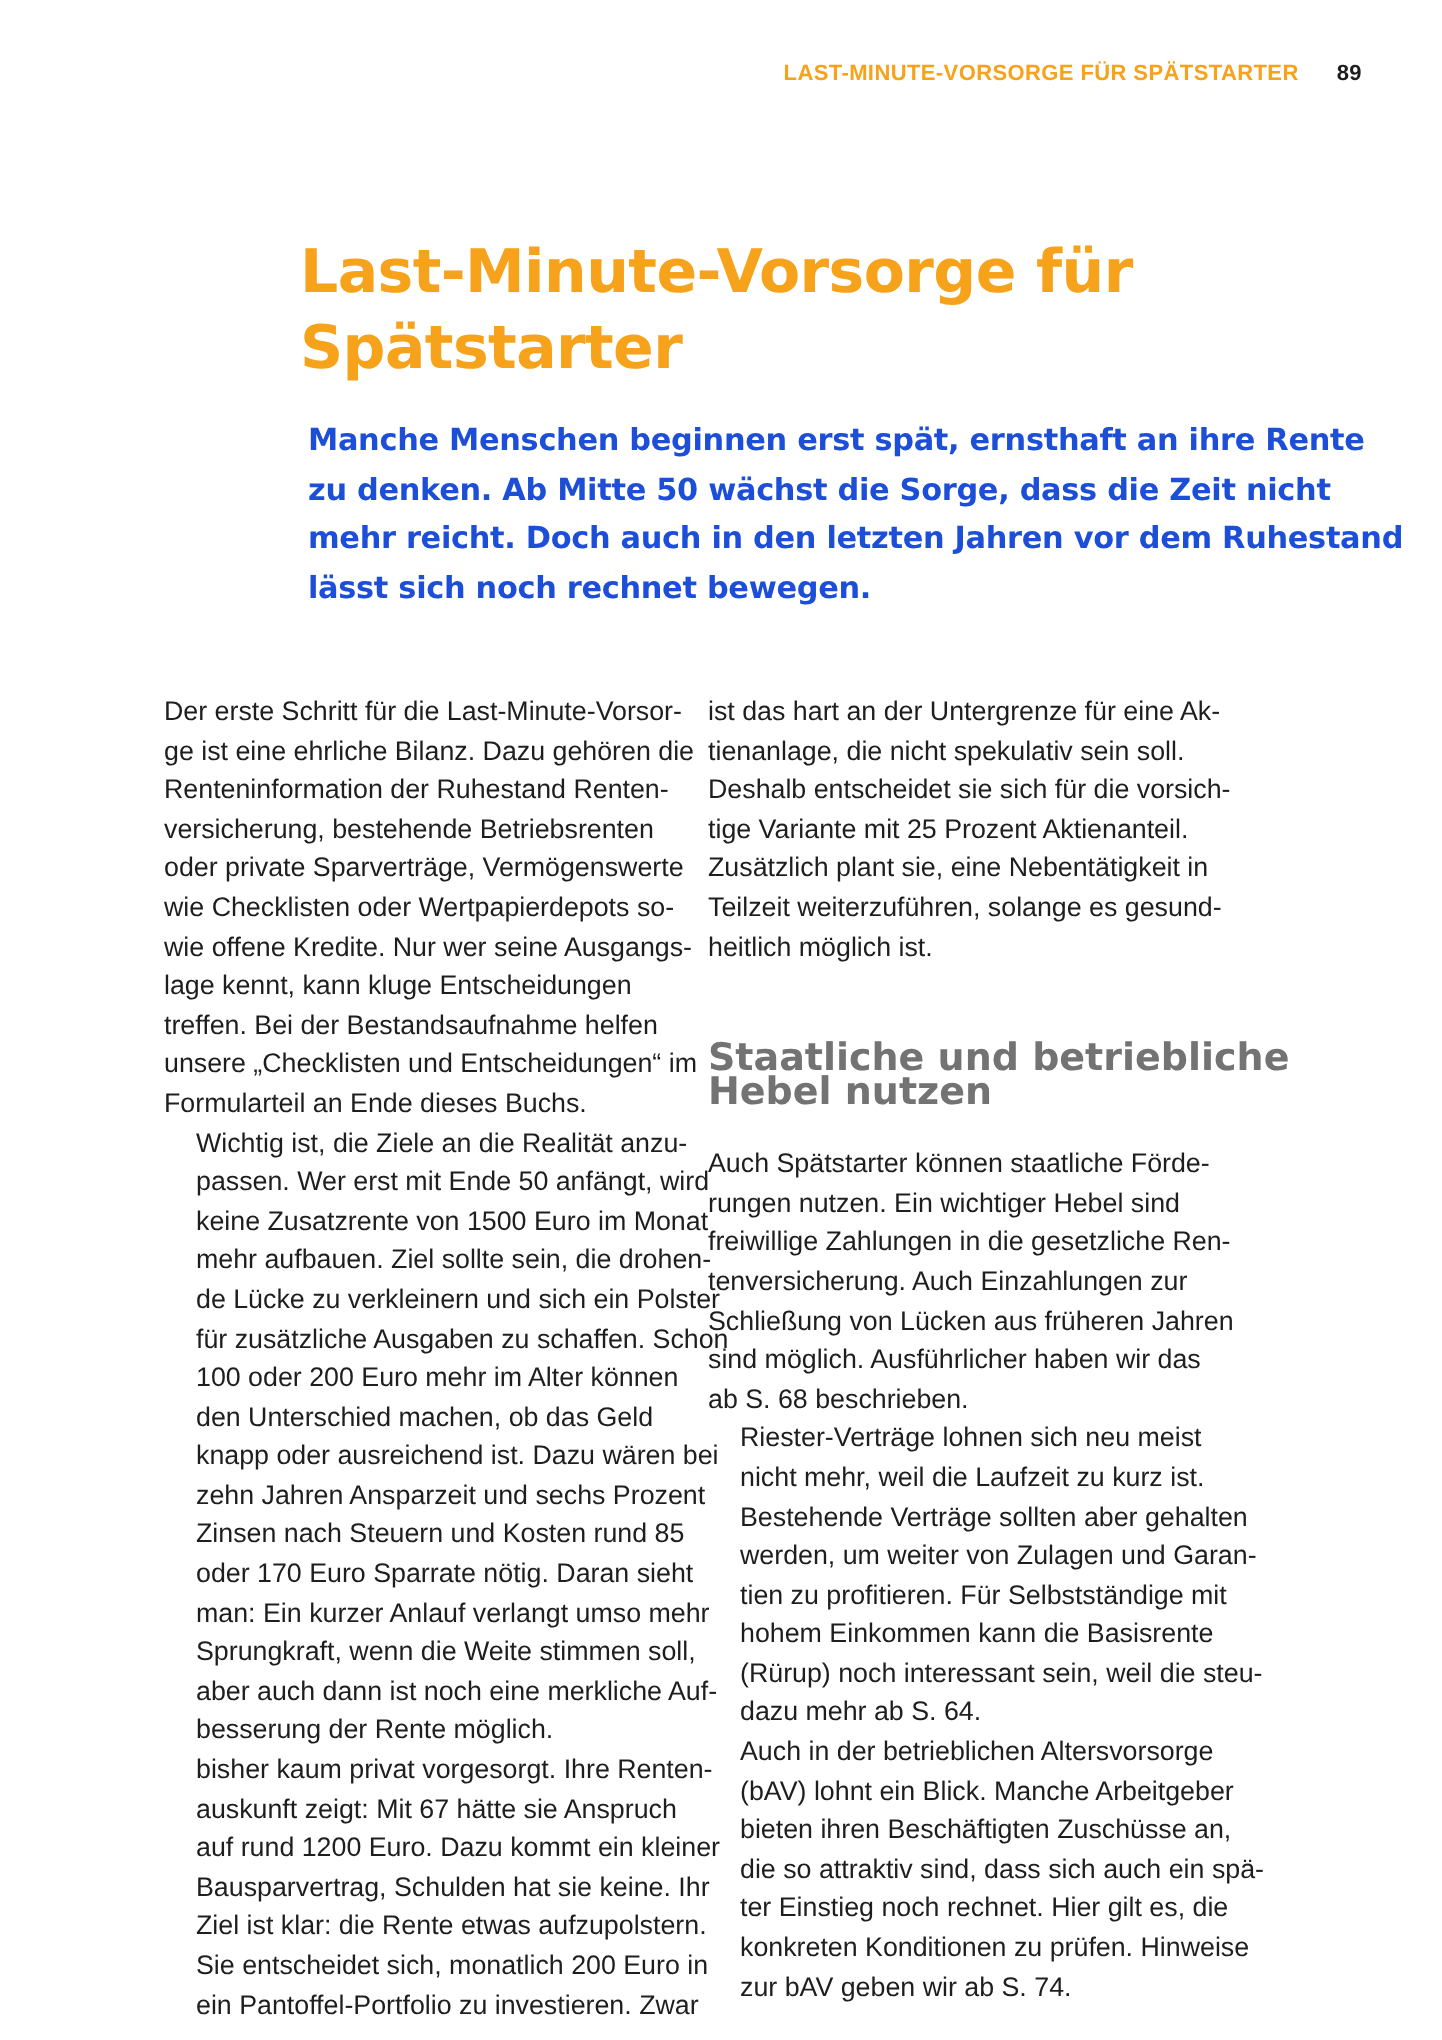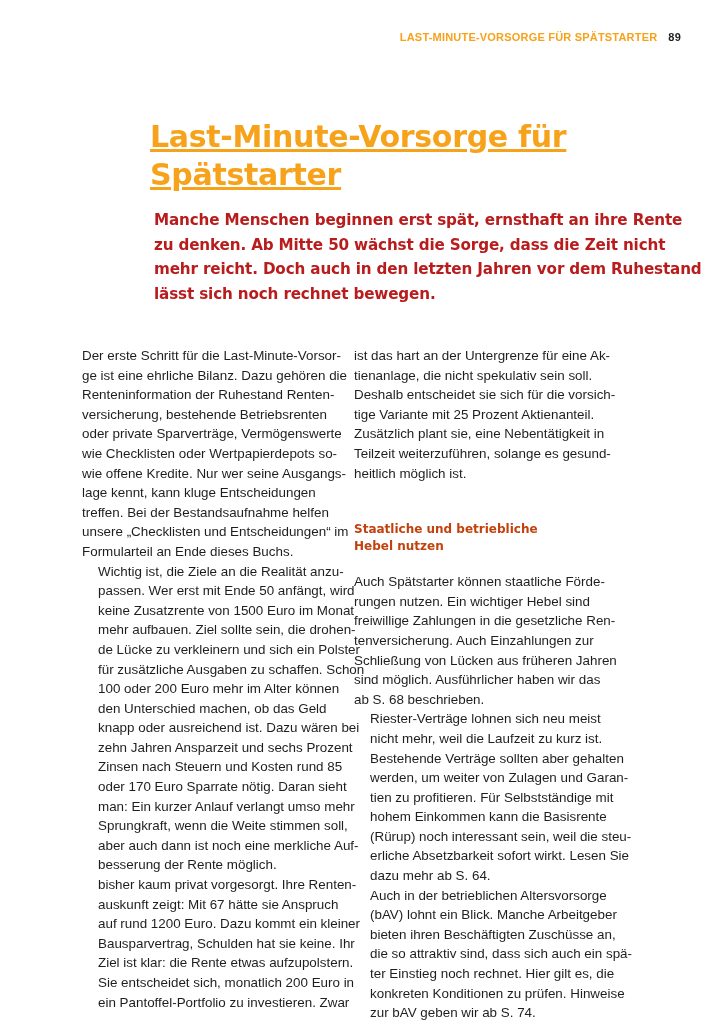--- a/index.html
+++ b/index.html
@@ -17,54 +17,54 @@
     }
     .running-head {
       position: absolute;
       top: 31px;
       right: 40px;
       font-family: "Liberation Sans", sans-serif;
       font-size: 11px;
       font-weight: bold;
       letter-spacing: 0.2px;
       display: flex;
-      gap: 11px;
+      gap: 0;
       align-items: baseline;
     }
     .running-head .rh-title {
       color: #f7a21b;
     }
     .running-head .rh-page {
       color: #1e1e1e;
+      padding-left: 19px;
     }
     .chapter-title {
       position: absolute;
       left: 150px;
       top: 118px;
       width: 520px;
       margin: 0;
       font-family: "DejaVu Sans", sans-serif;
       font-size: 30px;
       line-height: 38px;
       font-weight: bold;
       color: #f7a21b;
       letter-spacing: -0.3px;
-      text-decoration: underline;
     }
     .intro {
       position: absolute;
       left: 154px;
       top: 208px;
       width: 510px;
       margin: 0;
       font-family: "DejaVu Sans", sans-serif;
       font-size: 15.2px;
       line-height: 24.5px;
       font-weight: bold;
-      color: #b91c1c;
+      color: #1d4ed8;
       letter-spacing: -0.15px;
     }
     .col {
       position: absolute;
       top: 346px;
       width: 260px;
       font-family: "Liberation Sans", sans-serif;
       font-size: 13.4px;
       line-height: 19.6px;
       color: #1e1e1e;
@@ -73,24 +73,24 @@
     .col-right { left: 354px; width: 262px; }
     .col p {
       margin: 0;
     }
     .col p.indent {
       text-indent: 16px;
     }
     .section-heading {
       margin: 38px 0 17px 0;
       font-family: "DejaVu Sans", sans-serif;
-      font-size: 12px;
+      font-size: 19px;
       line-height: 17px;
       font-weight: bold;
-      color: #c2410c;
+      color: #737373;
     }
     .line { display: block; white-space: nowrap; }
   </style>
 </head>
 <body>
 
 <div class="running-head">
   <span class="rh-title">LAST-MINUTE-VORSORGE FÜR SPÄTSTARTER</span>
   <span class="rh-page">89</span>
 </div>
@@ -176,21 +176,20 @@
     <span class="line">ab S. 68 beschrieben.</span>
   </p>
   <p class="indent">
     <span class="line">Riester-Verträge lohnen sich neu meist</span>
     <span class="line">nicht mehr, weil die Laufzeit zu kurz ist.</span>
     <span class="line">Bestehende Verträge sollten aber gehalten</span>
     <span class="line">werden, um weiter von Zulagen und Garan-</span>
     <span class="line">tien zu profitieren. Für Selbstständige mit</span>
     <span class="line">hohem Einkommen kann die Basisrente</span>
     <span class="line">(Rürup) noch interessant sein, weil die steu-</span>
-    <span class="line">erliche Absetzbarkeit sofort wirkt. Lesen Sie</span>
     <span class="line">dazu mehr ab S. 64.</span>
   </p>
   <p class="indent">
     <span class="line">Auch in der betrieblichen Altersvorsorge</span>
     <span class="line">(bAV) lohnt ein Blick. Manche Arbeitgeber</span>
     <span class="line">bieten ihren Beschäftigten Zuschüsse an,</span>
     <span class="line">die so attraktiv sind, dass sich auch ein spä-</span>
     <span class="line">ter Einstieg noch rechnet. Hier gilt es, die</span>
     <span class="line">konkreten Konditionen zu prüfen. Hinweise</span>
     <span class="line">zur bAV geben wir ab S. 74.</span>

